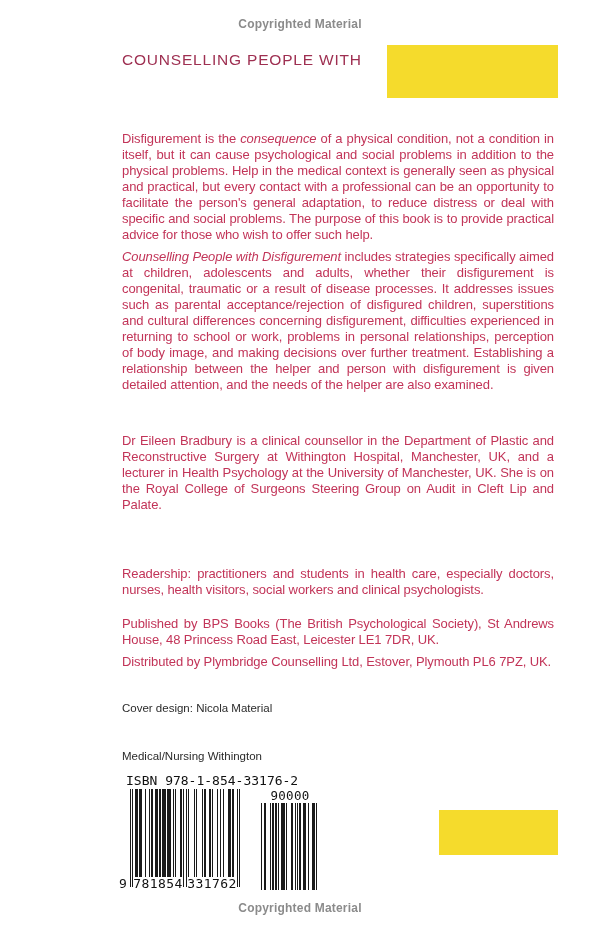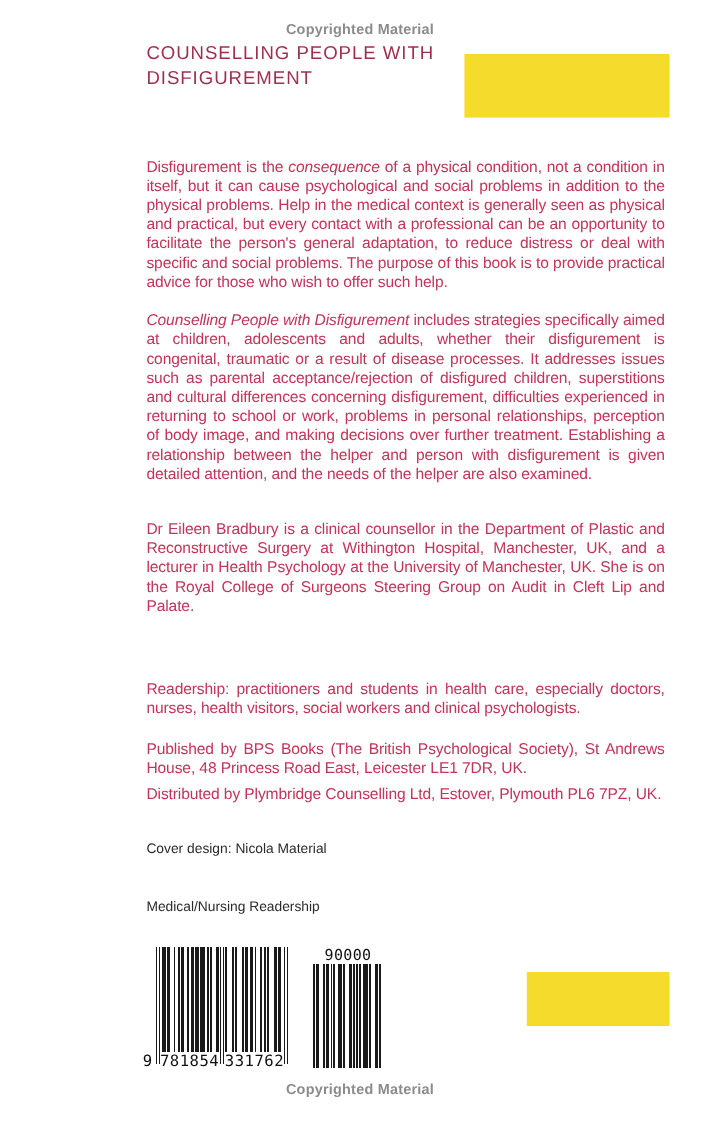--- a/index.html
+++ b/index.html
@@ -17,31 +17,31 @@
   .copyright{
     position:absolute;left:0;width:100%;text-align:center;
     color:var(--gray);font-weight:bold;font-size:12px;letter-spacing:0.2px;
   }
   .copyright.top{top:17px;}
   .copyright.bottom{top:901px;}
   .yellow-band{position:absolute;background:var(--yellow);}
   .band-top{left:345px;top:45px;width:255px;height:53px;}
   .band-bottom{left:397px;top:810px;width:203px;height:45px;}
   .title{
-    position:absolute;left:80px;top:34px;margin:0;
+    position:absolute;left:80px;top:49px;margin:0;
     font-size:15.5px;line-height:21px;letter-spacing:0.8px;
     font-weight:500;color:var(--title);
   }
   .body-p{
     position:absolute;left:80px;width:432px;margin:0;
     font-size:13px;line-height:16px;text-align:justify;
     color:var(--body);letter-spacing:-0.1px;
   }
   .body-p em{}
-  .p0{top:131px;} .p1{top:259px;} .p2{top:433px;}
+  .p0{top:131px;} .p1{top:249px;} .p2{top:433px;}
   .p3{top:566px;} .p4{top:616px;} .p5{top:654px;}
   .footnote{position:absolute;left:80px;font-size:11.5px;color:var(--ink);}
   .cover-design{top:702px;}
   .category{top:750px;}
   .isbn-label{
     position:absolute;left:84px;top:773px;
     font-family:"DejaVu Sans Mono",monospace;font-size:13px;
     color:#111;white-space:pre;
   }
   .barcode-main{position:absolute;left:76px;top:789px;width:124px;height:102px;}
@@ -49,33 +49,34 @@
 </style>
 </head>
 <body>
 
 <div class="page">
 
   <div class="copyright top">Copyrighted Material</div>
 
   <div class="yellow-band band-top"></div>
 
-  <h1 class="title"><span>COUNSELLING PEOPLE WITH</span><br><span>DISFIGUREMENT</span></h1>
+  <h1 class="title"><span>COUNSELLING PEOPLE WITH</span><br></h1>
 
   <p class="body-p p0"><span>Disfigurement is the </span><em>consequence</em><span> of a physical condition, not a condition in itself, but it can cause psychological and social problems in addition to the physical problems. Help in the medical context is generally seen as physical and practical, but every contact with a professional can be an opportunity to facilitate the person's general adaptation, to reduce distress or deal with specific and social problems. The purpose of this book is to provide practical advice for those who wish to offer such help.</span></p>
   <p class="body-p p1"><em>Counselling People with Disfigurement</em><span> includes strategies specifically aimed at children, adolescents and adults, whether their disfigurement is congenital, traumatic or a result of disease processes. It addresses issues such as parental acceptance/rejection of disfigured children, superstitions and cultural differences concerning disfigurement, difficulties experienced in returning to school or work, problems in personal relationships, perception of body image, and making decisions over further treatment. Establishing a relationship between the helper and person with disfigurement is given detailed attention, and the needs of the helper are also examined.</span></p>
   <p class="body-p p3"><span>Readership: practitioners and students in health care, especially doctors, nurses, health visitors, social workers and clinical psychologists.</span></p>
   <p class="body-p p2"><span>Dr Eileen Bradbury is a clinical counsellor in the Department of Plastic and Reconstructive Surgery at Withington Hospital, Manchester, UK, and a lecturer in Health Psychology at the University of Manchester, UK. She is on the Royal College of Surgeons Steering Group on Audit in Cleft Lip and Palate.</span></p>
   <p class="body-p p4"><span>Published by BPS Books (The British Psychological Society), St Andrews House, 48 Princess Road East, Leicester LE1 7DR, UK.</span></p>
   <p class="body-p p5"><span>Distributed by Plymbridge Counselling Ltd, Estover, Plymouth PL6 7PZ, UK.</span></p>
 
   <div class="footnote cover-design">Cover design: Nicola Material</div>
 
-  <div class="footnote category">Medical/Nursing Readership</div>
+  <div class="footnote category">Medical/Nursing Withington</div>
 
+  <div class="isbn-label">ISBN 978-1-854-33176-2</div>
 
   <div class="barcode-main" id="barcode-main"><svg width="124" height="102" viewBox="0 0 124 102" shape-rendering="crispEdges">
         <rect x="12.00" y="0" width="1.16" height="98" fill="#1a1a1a"></rect>
         <rect x="14.32" y="0" width="1.16" height="98" fill="#1a1a1a"></rect>
         <rect x="16.63" y="0" width="3.47" height="88" fill="#1a1a1a"></rect>
         <rect x="21.26" y="0" width="2.32" height="88" fill="#1a1a1a"></rect>
         <rect x="27.05" y="0" width="1.16" height="88" fill="#1a1a1a"></rect>
         <rect x="30.53" y="0" width="1.16" height="88" fill="#1a1a1a"></rect>
         <rect x="32.84" y="0" width="2.32" height="88" fill="#1a1a1a"></rect>
         <rect x="37.47" y="0" width="2.32" height="88" fill="#1a1a1a"></rect>

